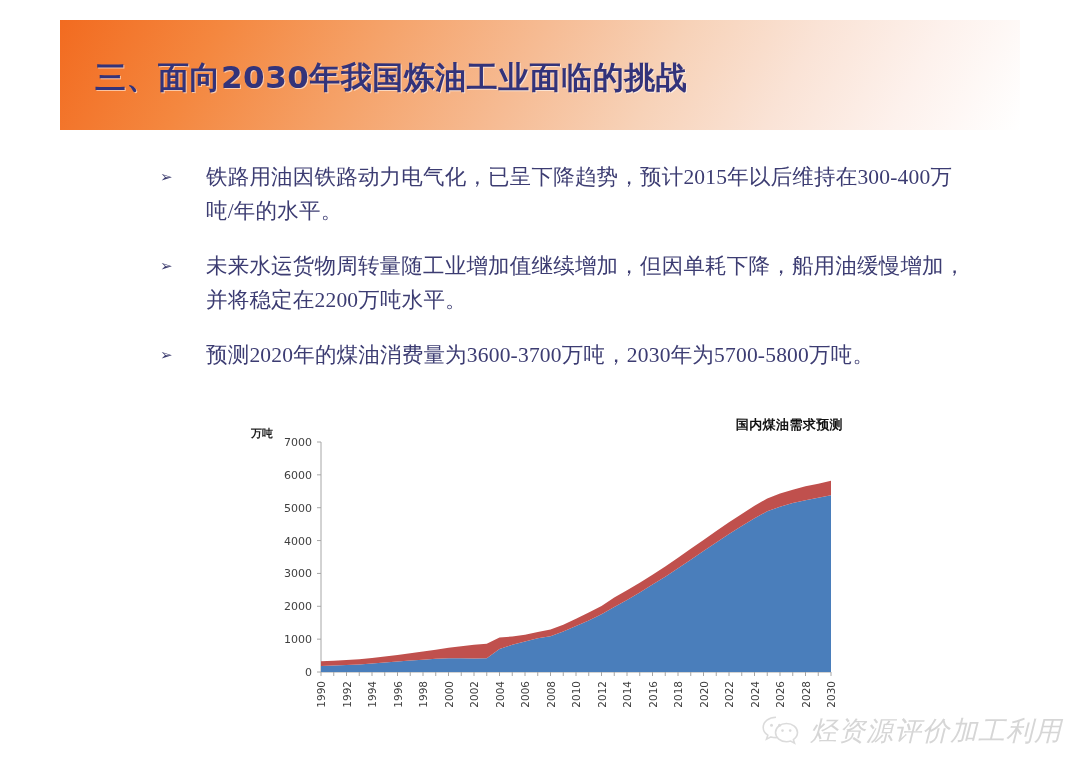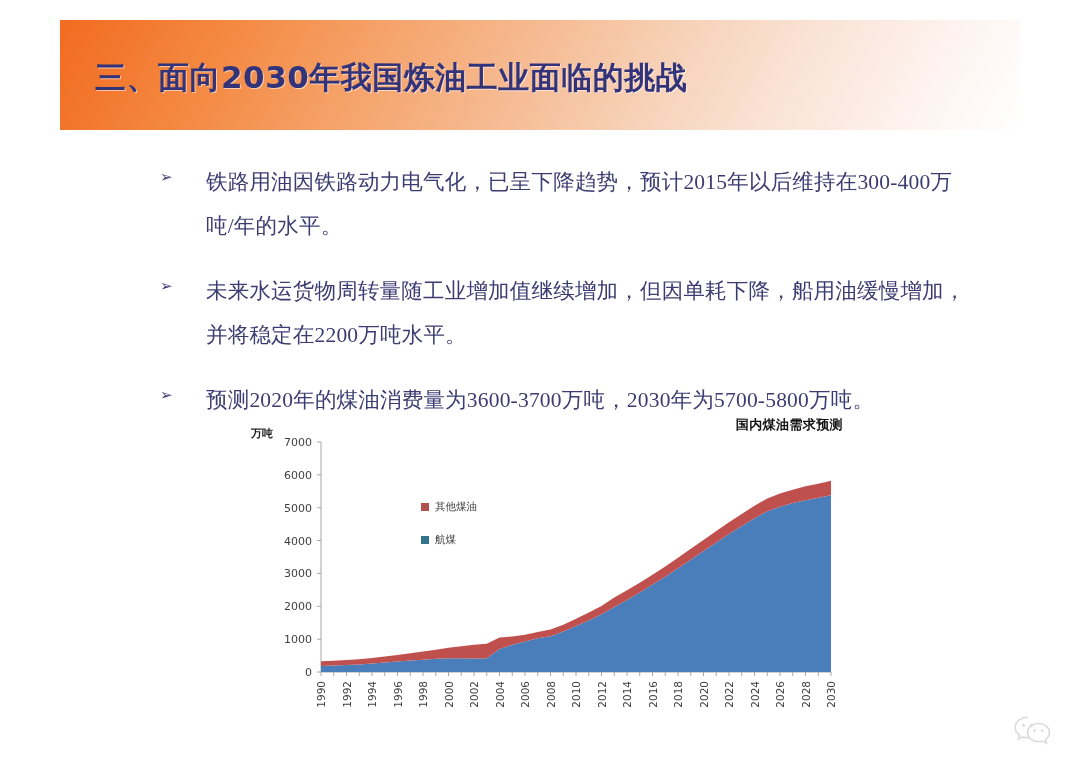--- a/index.html
+++ b/index.html
@@ -73,21 +73,21 @@
     line-height: 34px;
     color: #3b3b6e;
     text-align: left;
     padding-left: 12px;
     box-sizing: border-box;
   }
   .bullet-text {
     flex: 1 1 auto;
     font-family: "Liberation Serif", "DejaVu Serif", serif;
     font-size: 21.5px;
-    line-height: 44px;
+    line-height: 34px;
     color: #3c3c72;
     letter-spacing: 0.2px;
   }
 
   
   .chart-wrap {
     position: absolute;
     left: 243px;
     top: 404px;
     width: 600px;
@@ -286,41 +286,32 @@
         <text x="0" y="0" class="axis-text-x" text-anchor="end" transform="translate(413.5,277) rotate(-90)">2016</text>
         <text x="0" y="0" class="axis-text-x" text-anchor="end" transform="translate(439,277) rotate(-90)">2018</text>
         <text x="0" y="0" class="axis-text-x" text-anchor="end" transform="translate(464.5,277) rotate(-90)">2020</text>
         <text x="0" y="0" class="axis-text-x" text-anchor="end" transform="translate(490,277) rotate(-90)">2022</text>
         <text x="0" y="0" class="axis-text-x" text-anchor="end" transform="translate(515.5,277) rotate(-90)">2024</text>
         <text x="0" y="0" class="axis-text-x" text-anchor="end" transform="translate(541,277) rotate(-90)">2026</text>
         <text x="0" y="0" class="axis-text-x" text-anchor="end" transform="translate(566.5,277) rotate(-90)">2028</text>
         <text x="0" y="0" class="axis-text-x" text-anchor="end" transform="translate(592,277) rotate(-90)">2030</text>
       </svg>
 
-    <div class="legend">
-      <div class="legend-item">
-        <span class="legend-swatch" id="sw0" style="background: rgb(178, 80, 78);"></span>
-        <span class="legend-label">其他煤油</span>
-      </div>
-      <div class="legend-item">
-        <span class="legend-swatch" id="sw1" style="background: rgb(49, 115, 140);"></span>
-        <span class="legend-label">航煤</span>
-      </div>
-    </div>
 
   </div>
 
   <div class="watermark">
     <span class="wm-logo">
       <svg width="42" height="32" viewBox="0 0 42 32">
         <g fill="none" stroke="#c2c2c2" stroke-width="1.6">
           <path d="M16 4.2C8.9 4.2 3.2 8.8 3.2 14.4c0 3.1 1.8 5.9 4.6 7.8l-1.3 4 4.5-2.3c1.6.5 3.3.7 5 .7 .6 0 1.2 0 1.8-.1"></path>
           <path d="M26.5 10.5c-6.1 0-11 4.1-11 9.1 0 5 4.9 9.1 11 9.1 1.4 0 2.8-.2 4.1-.6l3.9 2-1.1-3.4c2.4-1.7 4.1-4.2 4.1-7.1 0-5-4.9-9.1-11-9.1z"></path>
         </g>
         <circle cx="11.5" cy="12.3" r="1.5" fill="#c2c2c2"></circle>
         <circle cx="19.5" cy="12.3" r="1.5" fill="#c2c2c2"></circle>
         <circle cx="22.5" cy="17.6" r="1.3" fill="#c2c2c2"></circle>
         <circle cx="30.2" cy="17.6" r="1.3" fill="#c2c2c2"></circle>
       </svg>
     </span>
+    <span class="wm-text">烃资源评价加工利用</span>
   </div>
 
 </div>
 
 </body></html>

